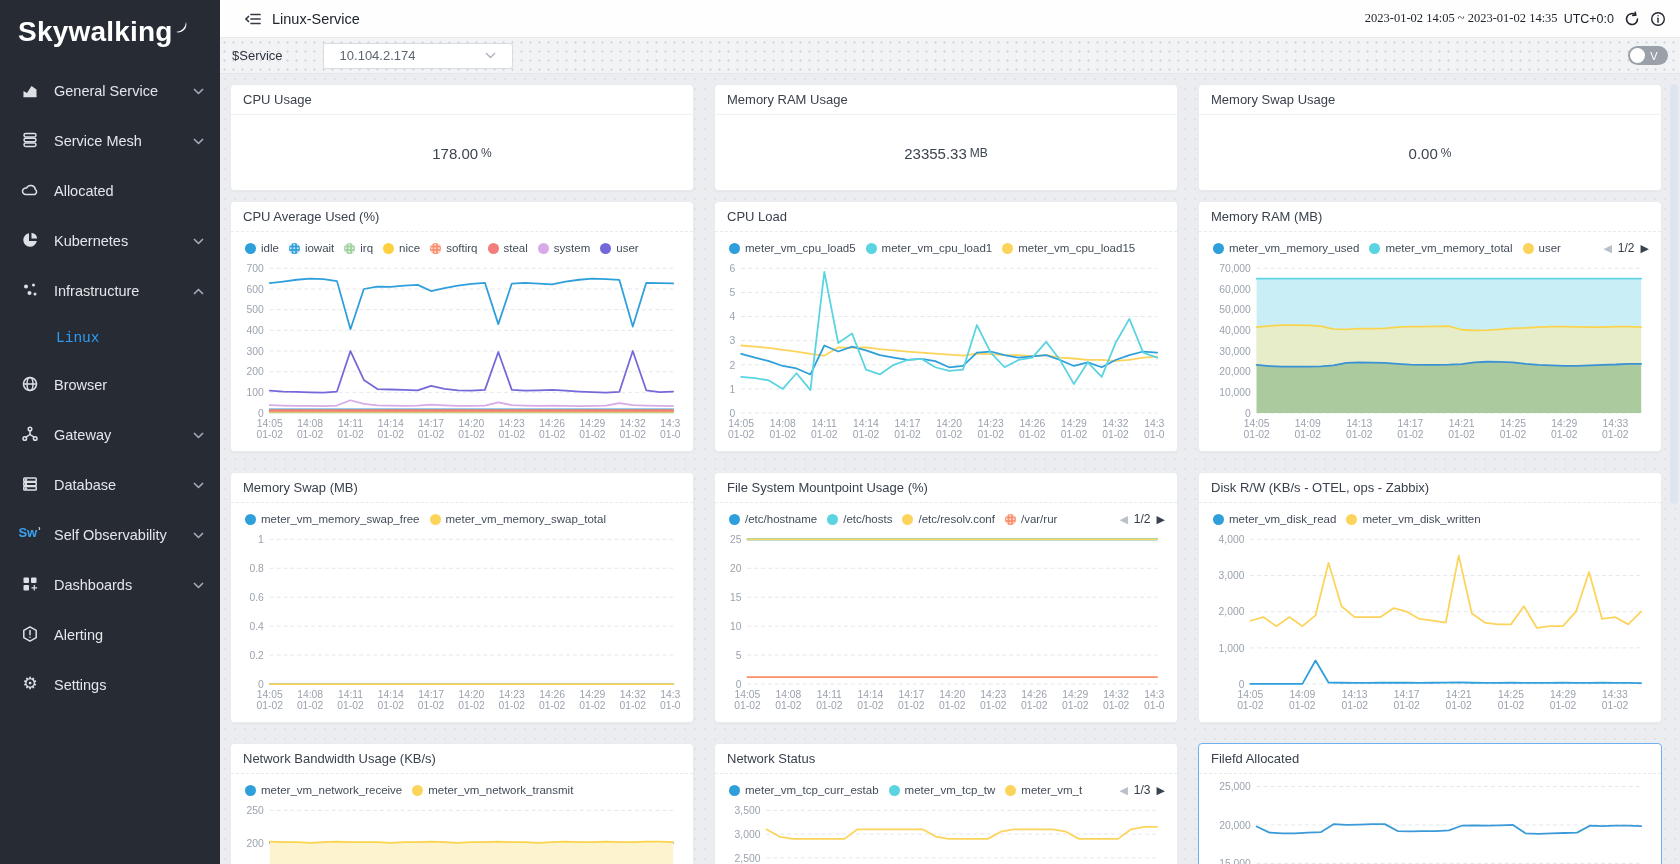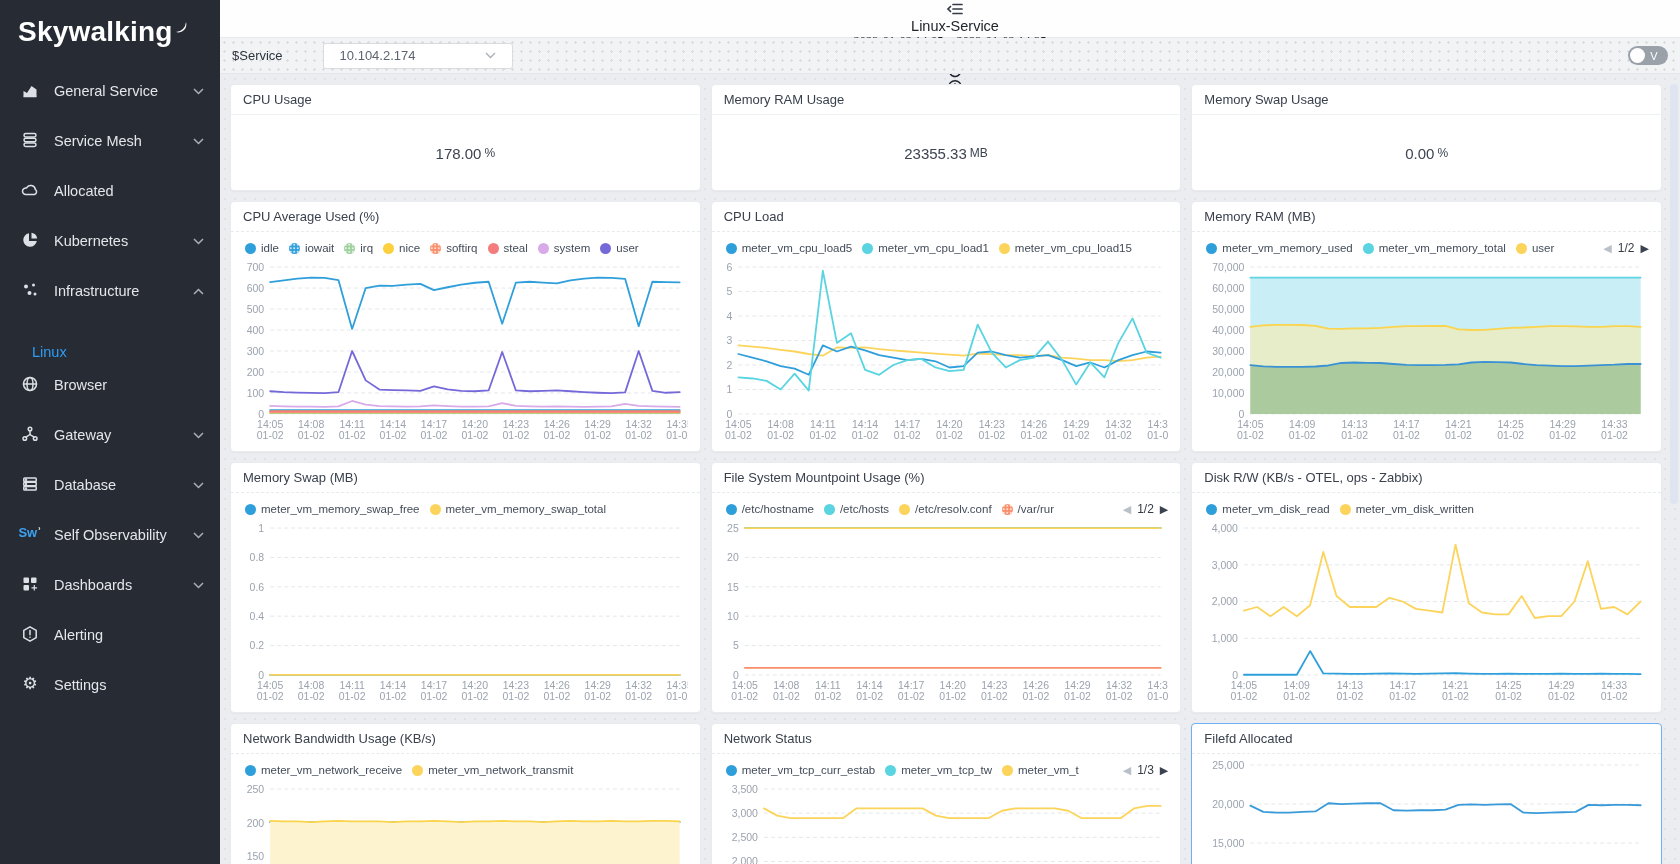--- a/index.html
+++ b/index.html
@@ -11,51 +11,51 @@
   .sidebar { width:220px; height:864px; background:#272c34; color:#e3e6ea; flex:0 0 220px; }
   .logo { display:flex; align-items:center; padding:16px 16px 14px 18px; }
   .logo-text { font-size:28px; font-weight:700; color:#fff; letter-spacing:.2px; }
   .crescent { width:13px; height:13px; margin-left:2px; margin-top:-8px; position:relative; }
   .crescent svg { display:block; }
   .menu { padding-top:4px; }
   .mitem { display:flex; align-items:center; height:50px; padding:0 16px 0 20px; cursor:pointer; }
   .mitem .micon { width:20px; height:20px; margin-right:14px; display:flex; justify-content:center; flex:0 0 20px; }
   .mitem .mlabel { flex:1; font-size:14.5px; color:#e3e6ea; white-space:nowrap; }
   .mitem .chev { width:12px; display:flex; justify-content:center; }
-  .subitem { height:44px; padding-left:32px; display:flex; align-items:flex-end; cursor:pointer; }
+  .subitem { height:44px; padding-left:56px; display:flex; align-items:center; cursor:pointer;font-family:Liberation Mono, monospace; }
   .subitem .mlabel { color:#2e9cf5; font-size:14.5px; }
   .swlogo { font-size:13px; font-weight:700; color:#fff; }
   .swlogo b { color:#3ba3f2; }
   .gear-glyph { font-size:17px; color:#dde1e6; line-height:1; }
 
   
   .main { flex:1; display:flex; flex-direction:column; position:relative; }
   .topbar { height:38px; background:#fefefe; border-bottom:1px solid #e7e9ec;
-    display:flex; align-items:center; padding:0 14px;flex-direction:column; }
+    display:flex; align-items:center; padding:0 14px; }
   .topbar .ttl { font-size:14.5px; color:#20262e; margin-left:10px; font-weight:500; }
   .topbar .spacer { flex:1; }
   .time-range { font-family:Liberation Serif, serif; font-size:12.5px; color:#1d222a; }
   .tz { font-size:12.5px; color:#1d222a; margin-left:6px; }
   .hicon { margin-left:10px; display:flex; align-items:center; cursor:pointer; }
 
   .servicebar { height:36px; background:#f1f3f5; border-bottom:1px solid #e3e6ea;
     background-image:radial-gradient(#d8dce1 1px, transparent 1.2px); background-size:9px 9px;
     display:flex; align-items:center; padding:0 12px;gap:32px; }
   .svc-label { font-size:13px; color:#2c333d; margin-right:8px; }
   .svc-select { width:190px; height:26px; background:#fff; border:1px solid #d8dce1; border-radius:3px;
     display:flex; align-items:center; padding:0 16px; cursor:pointer; }
   .svc-select .val { flex:1; font-size:13px; color:#5b6572; }
   .toggle { margin-left:auto; width:40px; height:19px; border-radius:10px; background:#9aa1a9;
     display:flex; align-items:center; padding:0 5px 0 2px; cursor:pointer; }
   .knob { width:15px; height:15px; border-radius:50%; background:#fff; }
   .toggle .tlabel { flex:1; text-align:center; color:#fff; font-size:11px; }
 
   .content { flex:1; padding:10px 18px 10px 10px; overflow:hidden;
     background-image:radial-gradient(#e0e2e6 .8px, transparent 1px); background-size:10px 10px; }
-  .grid { display:grid; grid-template-columns:repeat(3, 1fr); gap:10px; }
+  .grid { display:grid; grid-template-columns:repeat(3, 1fr); gap:20px; }
 
   .card { background:#fff; border-radius:4px; border:1px solid #e9ebee; box-shadow:0 1px 2px rgba(0,0,0,.04); overflow:hidden; }
   .card.hl { border:1px solid #6fb0f2; }
   .card-head { height:30px; display:flex; align-items:center; padding:0 12px;
     border-bottom:1px dashed #e8ebee; }
   .card-head .ct { font-size:13px; color:#3a414d; white-space:nowrap; overflow:hidden; }
   .summary-card { height:107px; }
   .summary-card .card-head { border-bottom:1px solid #f0f1f3; }
   .sum-body { height:76px; display:flex; align-items:center; justify-content:center; }
   .sum-val { font-size:15px; color:#3c4450; }

